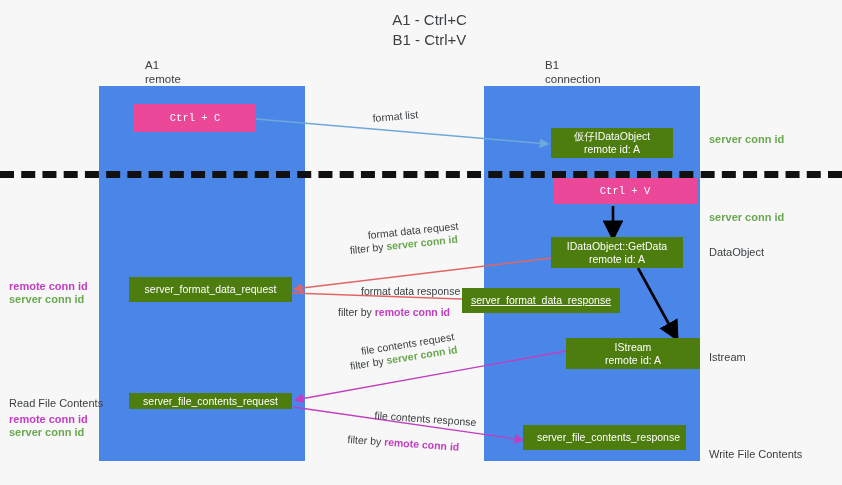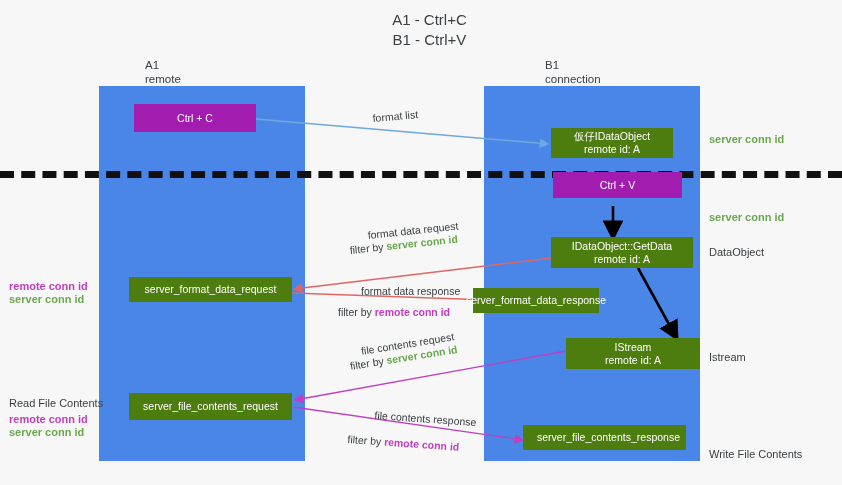--- a/index.html
+++ b/index.html
@@ -44,21 +44,21 @@
     display: flex;
     flex-direction: column;
     align-items: center;
     justify-content: center;
     text-align: center;
     color: #ffffff;
     font-size: 10.5px;
     line-height: 13px;
     white-space: pre;
   }
-  .node.green { background: #a21caf; }
+  .node.green { background: #ec4899; font-family: Liberation Mono, monospace; }
   .node.orange { background: #4d7c0f; }
   .side-label {
     position: absolute;
     font-size: 11px;
     line-height: 14px;
     white-space: pre;
   }
   .side-label.dark { color: #3c4043; }
   .green-text { color: #6aa84f; font-weight: bold; }
   .magenta-text { color: #c13ec1; font-weight: bold; }
@@ -130,33 +130,33 @@
     <line x1="293" y1="407" x2="523" y2="440" stroke="#c13ec1" stroke-width="1.4" marker-end="url(#ar-mag)"></line>
   </svg>
 
   <div class="dashline" style="top:171px;"></div>
 
   <div class="node green" style="left:134px; top:104px; width:122px; height:28px;">Ctrl + C</div>
 
   <div class="node orange" style="left:551px; top:128px; width:122px; height:30px;">仮仔IDataObject
 remote id: A</div>
 
-  <div class="node green" style="left:553px; top:172px; width:129px; height:26px;">Ctrl + V</div>
+  <div class="node green" style="left:553px; top:178px; width:144px; height:26px;">Ctrl + V</div>
 
-  <div class="node orange" style="left:551px; top:237px; width:142px; height:31px;">IDataObject::GetData
+  <div class="node orange" style="left:551px; top:237px; width:132px; height:31px;">IDataObject::GetData
 remote id: A</div>
 
   <div class="node orange" style="left:566px; top:338px; width:134px; height:31px;">IStream
 remote id: A</div>
 
   <div class="node orange" style="left:129px; top:277px; width:163px; height:25px;">server_format_data_request</div>
 
-  <div class="node orange" style="left:473px; top:288px; width:126px; height:25px;">server_format_data_response</div>
+  <div class="node orange" style="left:462px; top:288px; width:158px; height:25px;text-decoration:underline;">server_format_data_response</div>
 
-  <div class="node orange" style="left:129px; top:393px; width:163px; height:27px;">server_file_contents_request</div>
+  <div class="node orange" style="left:129px; top:393px; width:163px; height:16px;">server_file_contents_request</div>
 
   <div class="node orange" style="left:523px; top:425px; width:163px; height:25px;padding-left:8px;">server_file_contents_response</div>
 
   <div class="annot" style="left:372px; top:111px; transform:rotate(-5deg); transform-origin:left top;">format list</div>
 
   <div class="annot" style="left:367px; top:228px; transform:rotate(-6deg); transform-origin:left top;">format data request</div>
   <div class="annot" style="left:349px; top:243px; transform:rotate(-6deg); transform-origin:left top;"><span>filter by </span><span class="em-green">server conn id</span></div>
 
   <div class="annot" style="left:361px; top:284px;">format data response</div>
   <div class="annot" style="left:338px; top:305px;"><span>filter by </span><span class="em-magenta">remote conn id</span></div>

